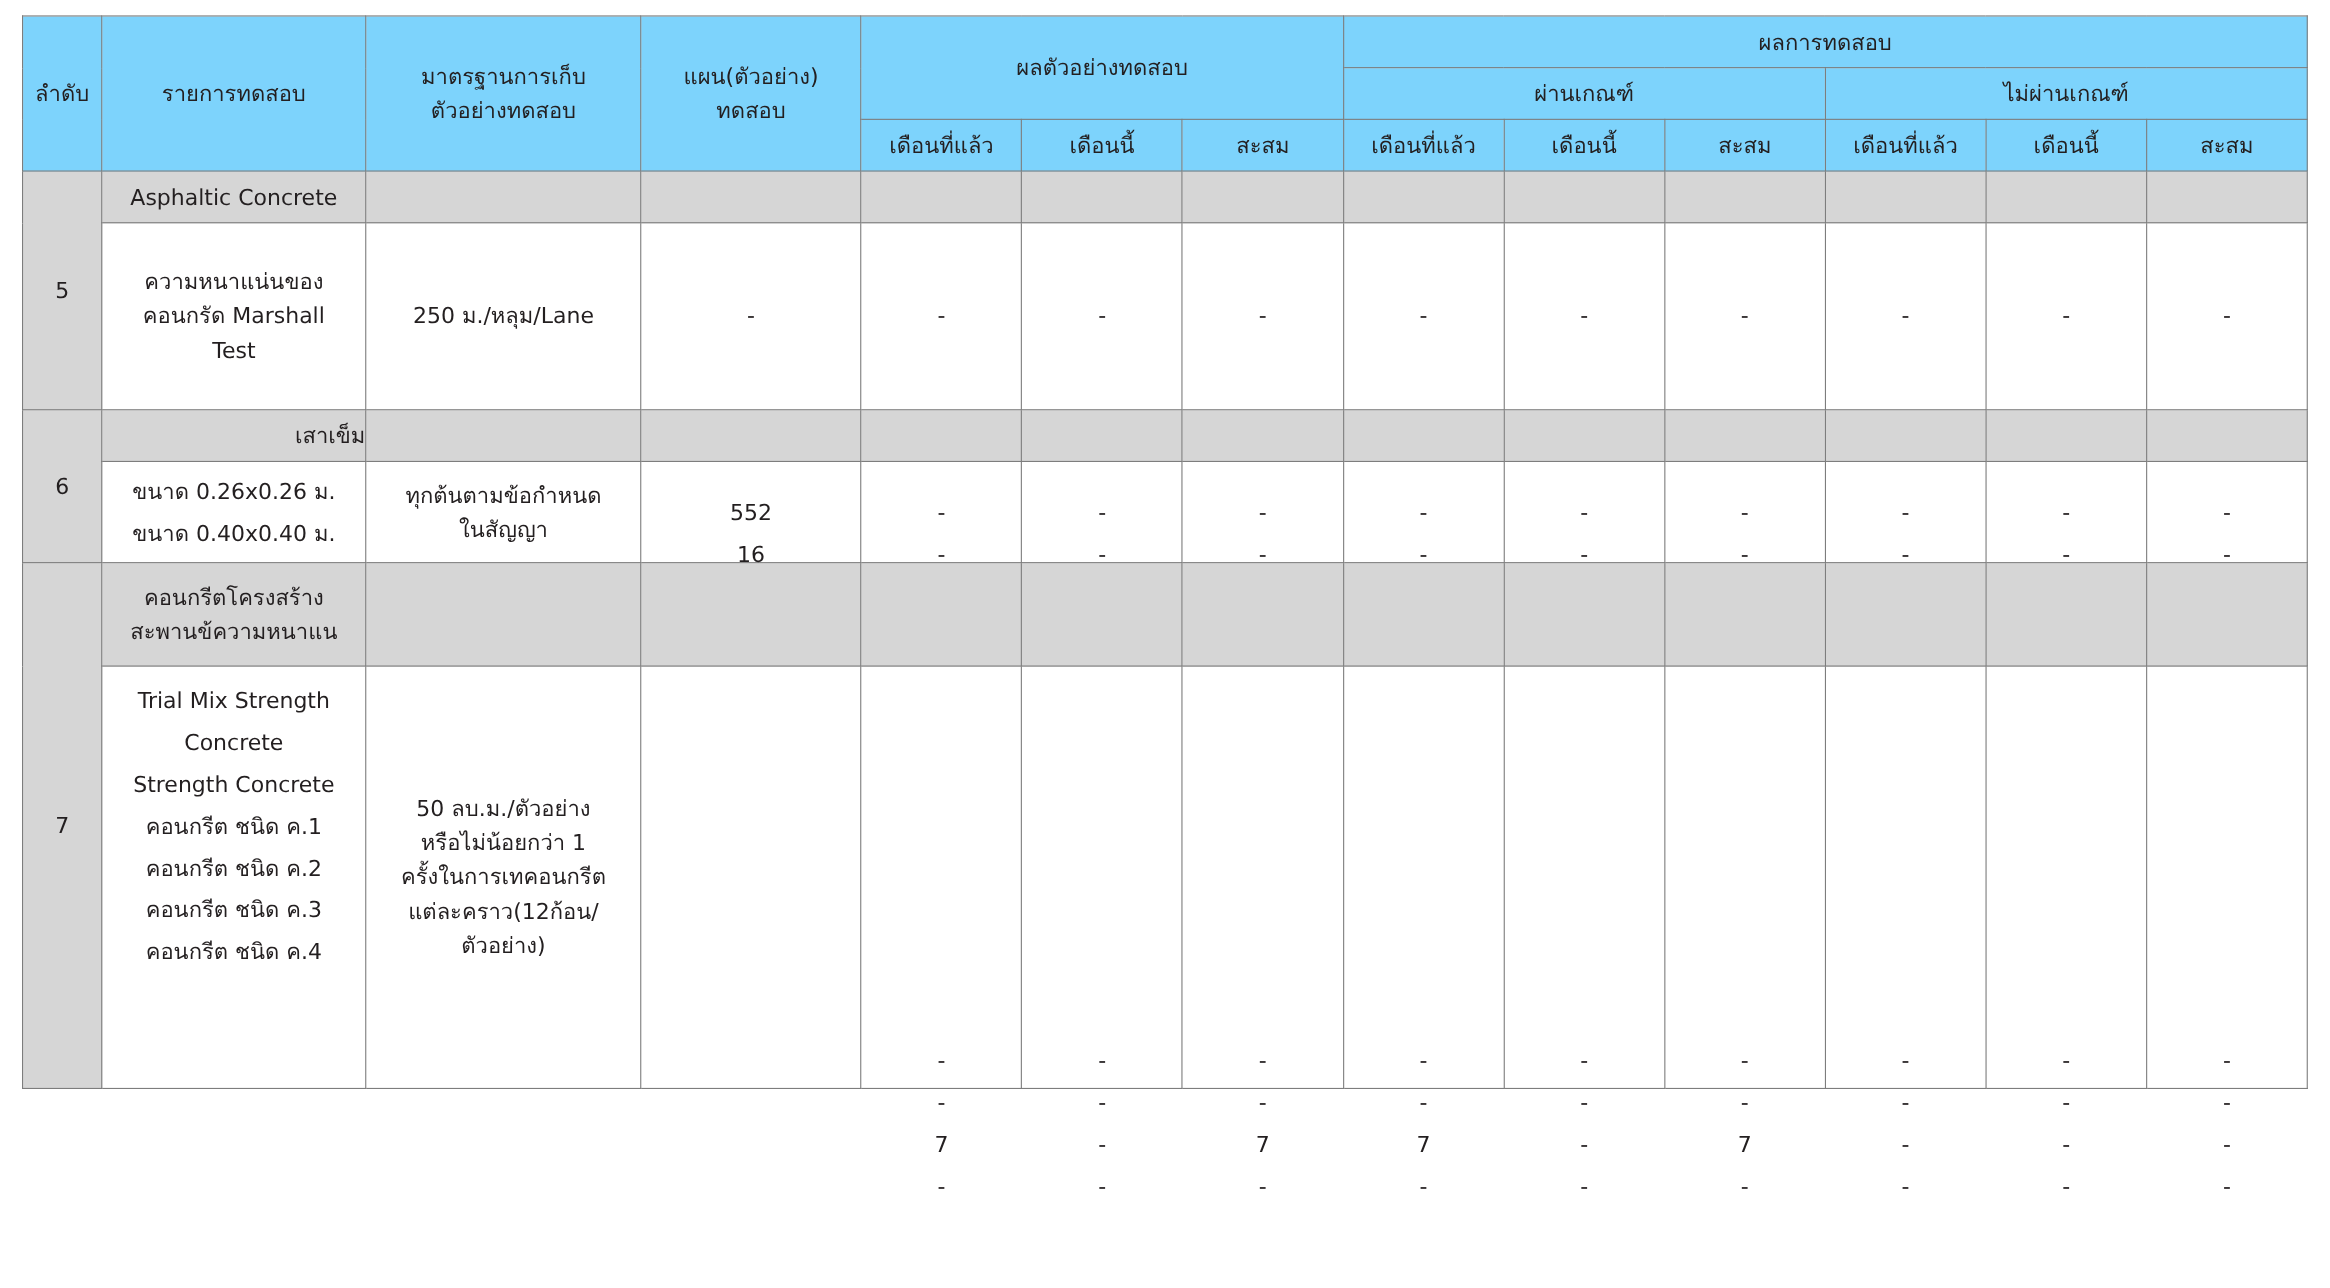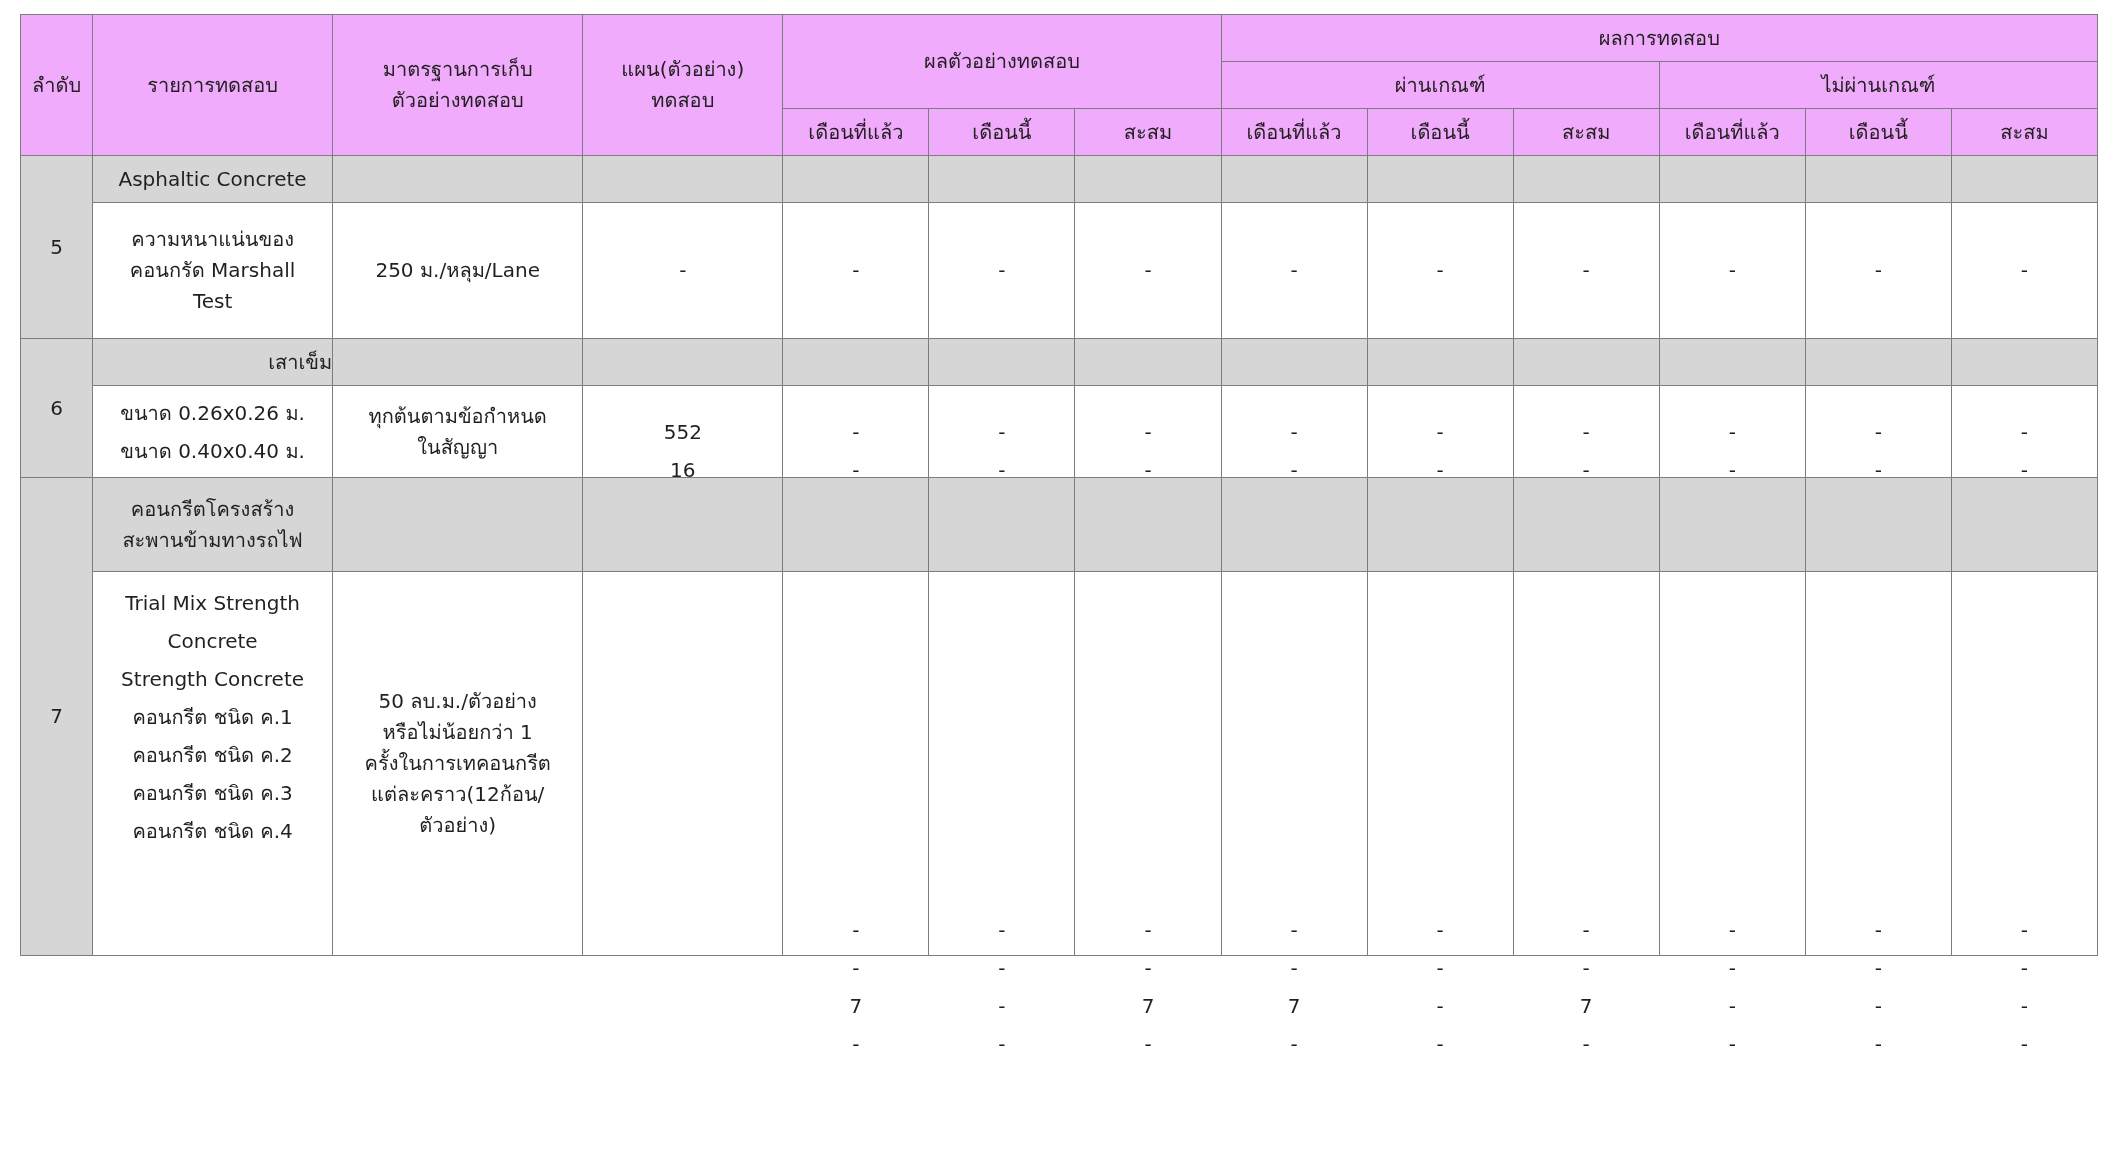--- a/index.html
+++ b/index.html
@@ -30,21 +30,21 @@
   table.report td {
     border: 1px solid #7d7d7d;
     padding: 0;
     font-weight: normal;
     font-size: 20px;
     line-height: 1.55;
     vertical-align: middle;
     text-align: center;
   }
   thead th {
-    background: #f0abfc;
+    background: #7dd3fc;
     padding: 6px 4px;
     font-size: 20px;
   }
   .hdr-tall { height: 100px; }
   .hdr-sub  { height: 46px; }
   .hdr-month { height: 46px; font-size: 19px; }
 
   
   col.c-no      { width: 72px; }
   col.c-item    { width: 240px; }
@@ -172,21 +172,21 @@
         <td></td>
         <td></td>
         <td></td>
         <td></td>
         <td></td>
         <td></td>
         <td></td>
         <td></td>
       </tr>
 
-      <tr style="height:136px;">
+      <tr style="height:170px;">
         <td class="item center">
           <span class="stack">
             <span>ความหนาแน่นของ</span>
             <span>คอนกรัด Marshall</span>
             <span>Test</span>
           </span>
         </td>
         <td class="std">250 ม./หลุม/Lane</td>
         <td class="plan">-</td>
         <td class="val">-</td>
@@ -289,21 +289,21 @@
             <span>-</span>
           </span>
         </td>
       </tr>
 
       <tr class="group" style="height:94px;">
         <td rowspan="2" class="num">7</td>
         <td class="item center">
           <span class="stack">
             <span>คอนกรีตโครงสร้าง</span>
-            <span>สะพานข้ามทางรถไฟ</span>
+            <span>สะพานข้ความหนาแน</span>
           </span>
         </td>
         <td></td>
         <td></td>
         <td></td>
         <td></td>
         <td></td>
         <td></td>
         <td></td>
         <td></td>

